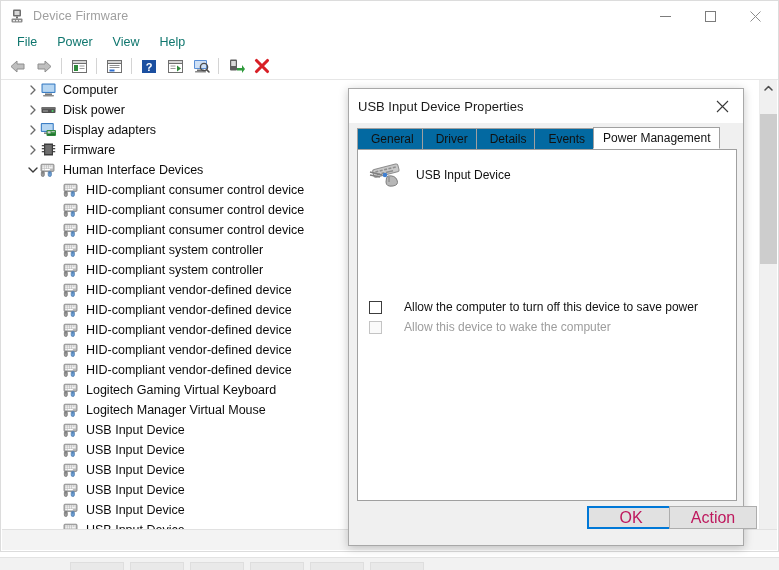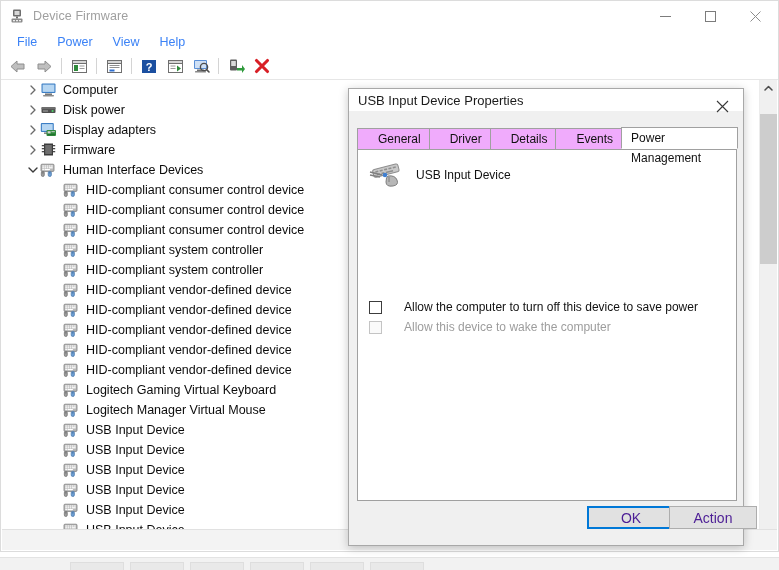--- a/index.html
+++ b/index.html
@@ -42,21 +42,21 @@
   #titlebar .tb-title{
     margin-left:8px;font-size:12.5px;color:#a0a0a0;letter-spacing:.1px;
   }
   .wincontrols{position:absolute;right:0;top:0;display:flex;height:30px;}
   .wc{width:45px;height:30px;display:flex;align-items:center;justify-content:center;}
   .wc svg{display:block;}
 
   
   #menubar{height:22px;display:flex;align-items:center;padding-left:6px;background:#fff;}
   #menubar .mi{
-    font-size:12.5px;color:#3b82f6;padding:2px 10px;
+    font-size:12.5px;color:#0f766e;padding:2px 10px;
   }
 
   
   #toolbar{
     height:26px;display:flex;align-items:center;padding-left:4px;background:#fff;
     border-bottom:1px solid #e6e6e6;
   }
   .tbtn{width:26px;height:22px;display:flex;align-items:center;justify-content:center;}
   .tsep{width:1px;height:16px;background:#d4d4d4;margin:0 4px;}
 
@@ -99,39 +99,39 @@
 
   
   #dialog{
     position:absolute;left:348px;top:88px;width:396px;height:458px;
     background:#f0f0f0;
     border:1px solid #a8a8a8;
     box-shadow:0 2px 9px rgba(0,0,0,.22);
     box-sizing:border-box;
   }
   #dlg-title{
-    height:22px;background:#ffffff;display:flex;align-items:center;position:relative;
+    height:34px;background:#ffffff;display:flex;align-items:center;position:relative;
   }
   #dlg-title .dt-text{
     margin-left:9px;font-size:13px;color:#1b1b1b;
   }
   #dlg-close{
     position:absolute;right:0;top:0;width:42px;height:34px;
     display:flex;align-items:center;justify-content:center;
   }
 
   
   #tabstrip{
     position:absolute;left:8px;top:40px;width:380px;height:20px;
     display:flex;align-items:flex-end;
   }
   .tab{
-    font-size:12px;color:#111;background:#f0abfc;
+    font-size:12px;color:#111;background:#0369a1;
     border:1px solid #a0a0a0;border-bottom:none;
-    padding:2px 8px 2px 20px;height:16px;line-height:16px;
+    padding:2px 8px 2px 13px;height:16px;line-height:16px;
     margin-right:-1px;box-sizing:content-box;
   }
   .tab.active{
     background:#ffffff;height:20px;line-height:20px;
     position:relative;z-index:3;padding:0 9px;
     border-bottom:1px solid #ffffff;
   }
 
   
   #tabpage{
@@ -149,21 +149,21 @@
   }
   .cbrow.disabled .cbox{border-color:#c4c4c4;background:#fafafa;}
   .cbrow .cblabel{margin-left:22px;font-size:12px;color:#111;line-height:15px;}
   .cbrow.disabled .cblabel{color:#9d9d9d;}
   #cb1{top:150px;}
   #cb2{top:170px;}
 
   
   .dbtn{
     position:absolute;width:88px;height:23px;
-    font-size:14px;color:#4c1d95;background:#e1e1e1;
+    font-size:16px;color:#be185d;background:#e1e1e1;
     border:1px solid #adadad;box-sizing:border-box;
     display:flex;align-items:center;justify-content:center;
   }
   #btn-ok{left:238px;top:417px;border:2px solid #0078d7;background:#e1e1e1;}
   #btn-cancel{left:320px;top:417px;}
 
   svg{shape-rendering:geometricPrecision;}
 </style>
 </head>
 <body>

